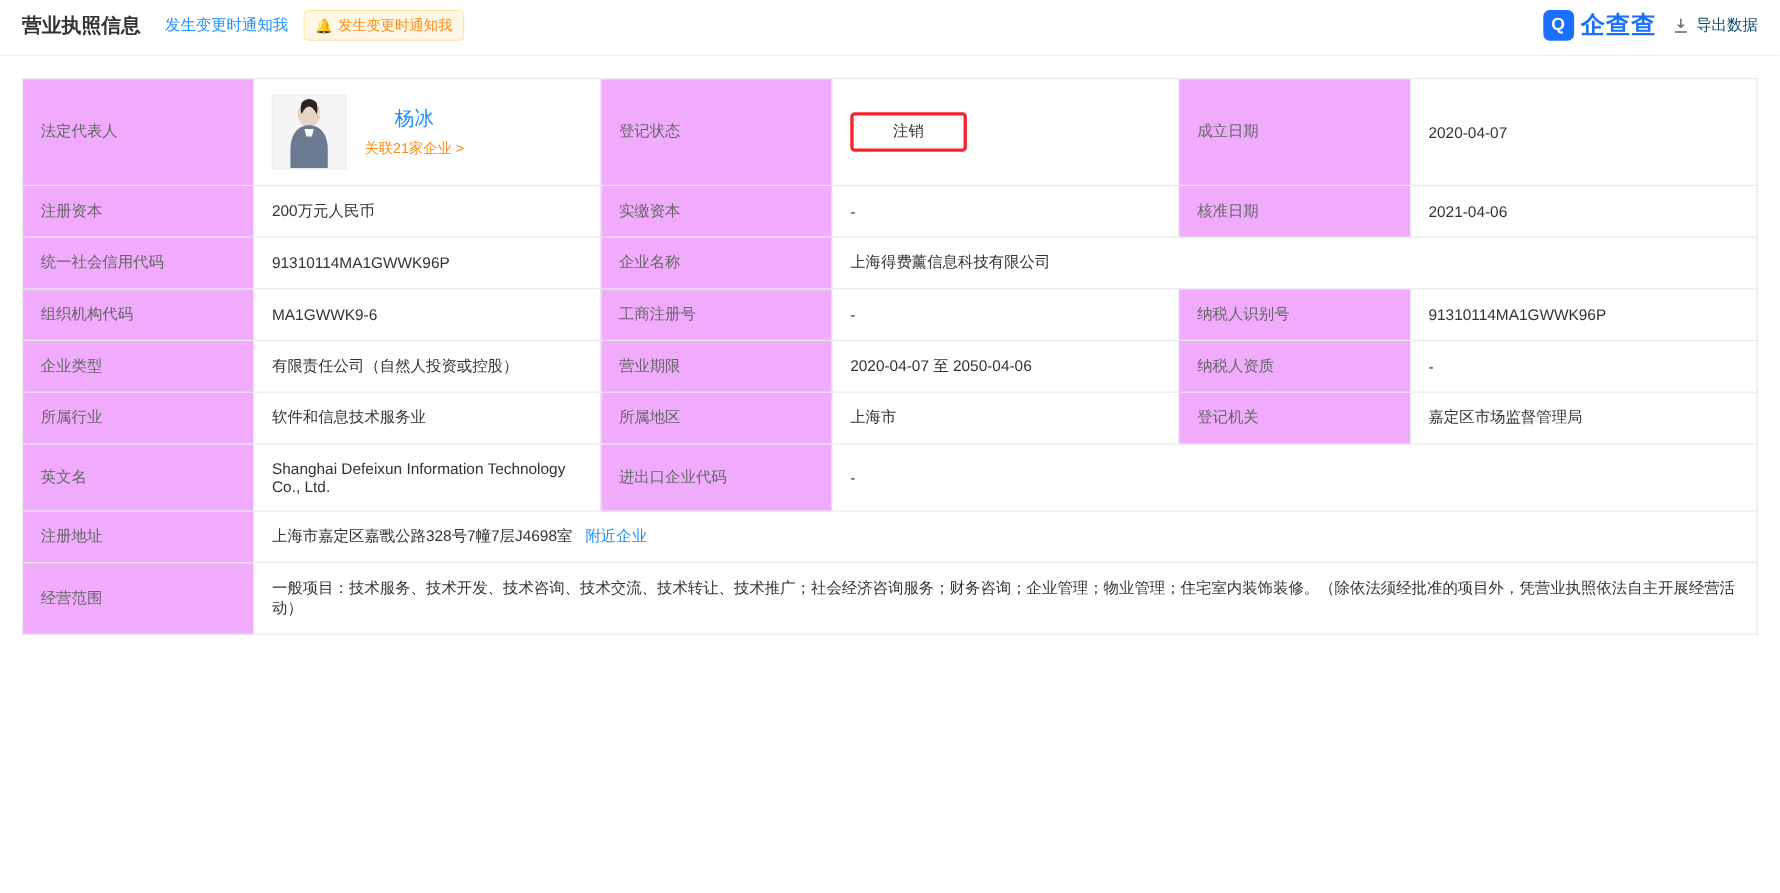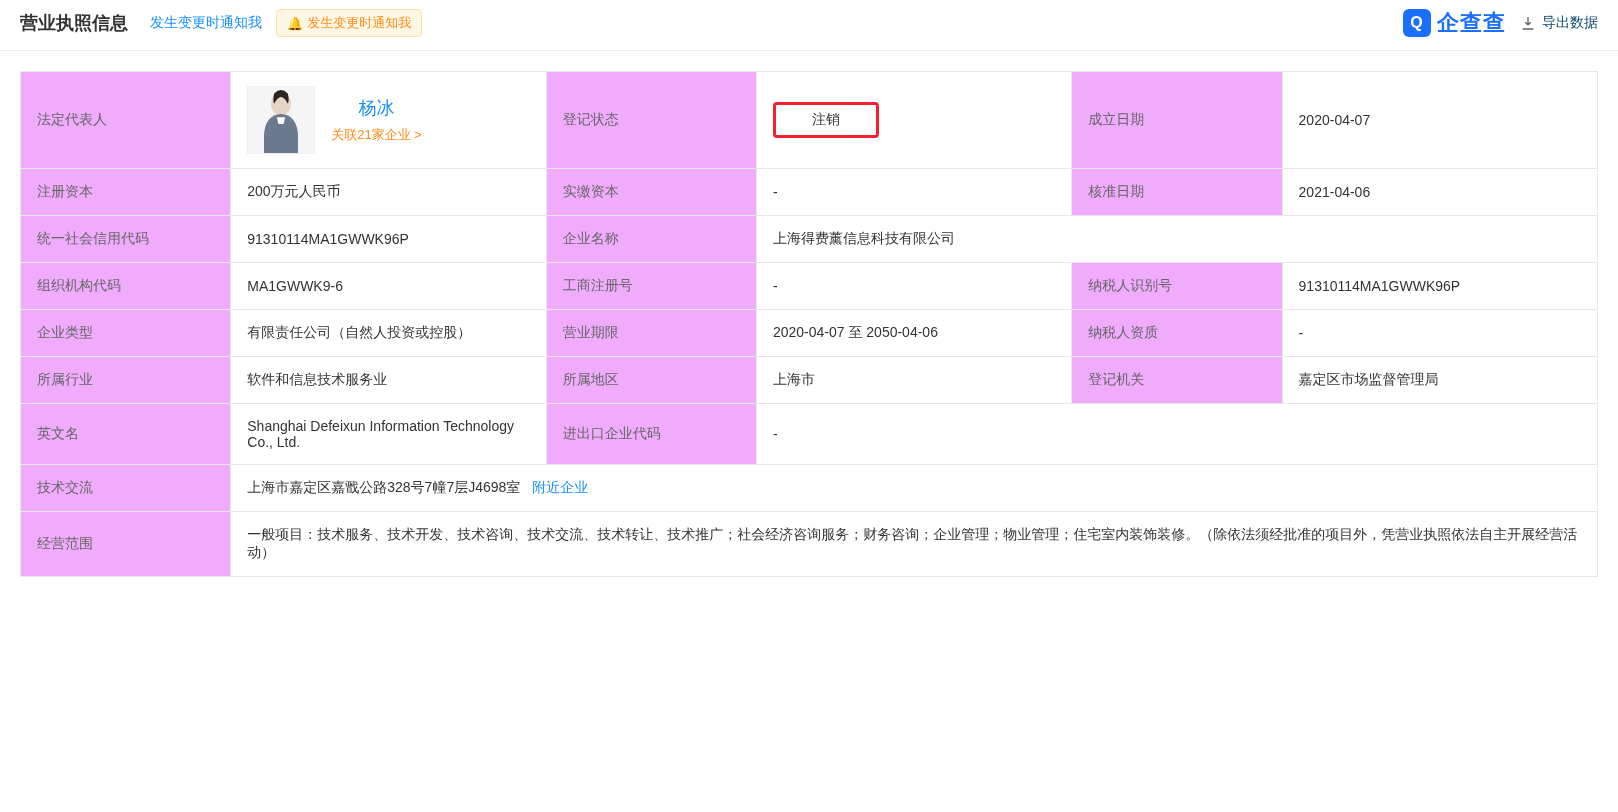--- a/index.html
+++ b/index.html
@@ -233,21 +233,21 @@
 
 
   <tr>
     <td class="label">英文名</td>
     <td class="value">Shanghai Defeixun Information Technology Co., Ltd.</td>
     <td class="label">进出口企业代码</td>
     <td class="value" colspan="3">-</td>
   </tr>
 
   <tr>
-    <td class="label">技术交流</td>
+    <td class="label">注册地址</td>
     <td class="value" colspan="5">
       <span>上海市嘉定区嘉戬公路328号7幢7层J4698室</span>
       <span class="nearby">附近企业</span>
     </td>
   </tr>
 
   <tr>
     <td class="label">经营范围</td>
     <td class="value" colspan="5">一般项目：技术服务、技术开发、技术咨询、技术交流、技术转让、技术推广；社会经济咨询服务；财务咨询；企业管理；物业管理；住宅室内装饰装修。（除依法须经批准的项目外，凭营业执照依法自主开展经营活动）</td>
   </tr>

